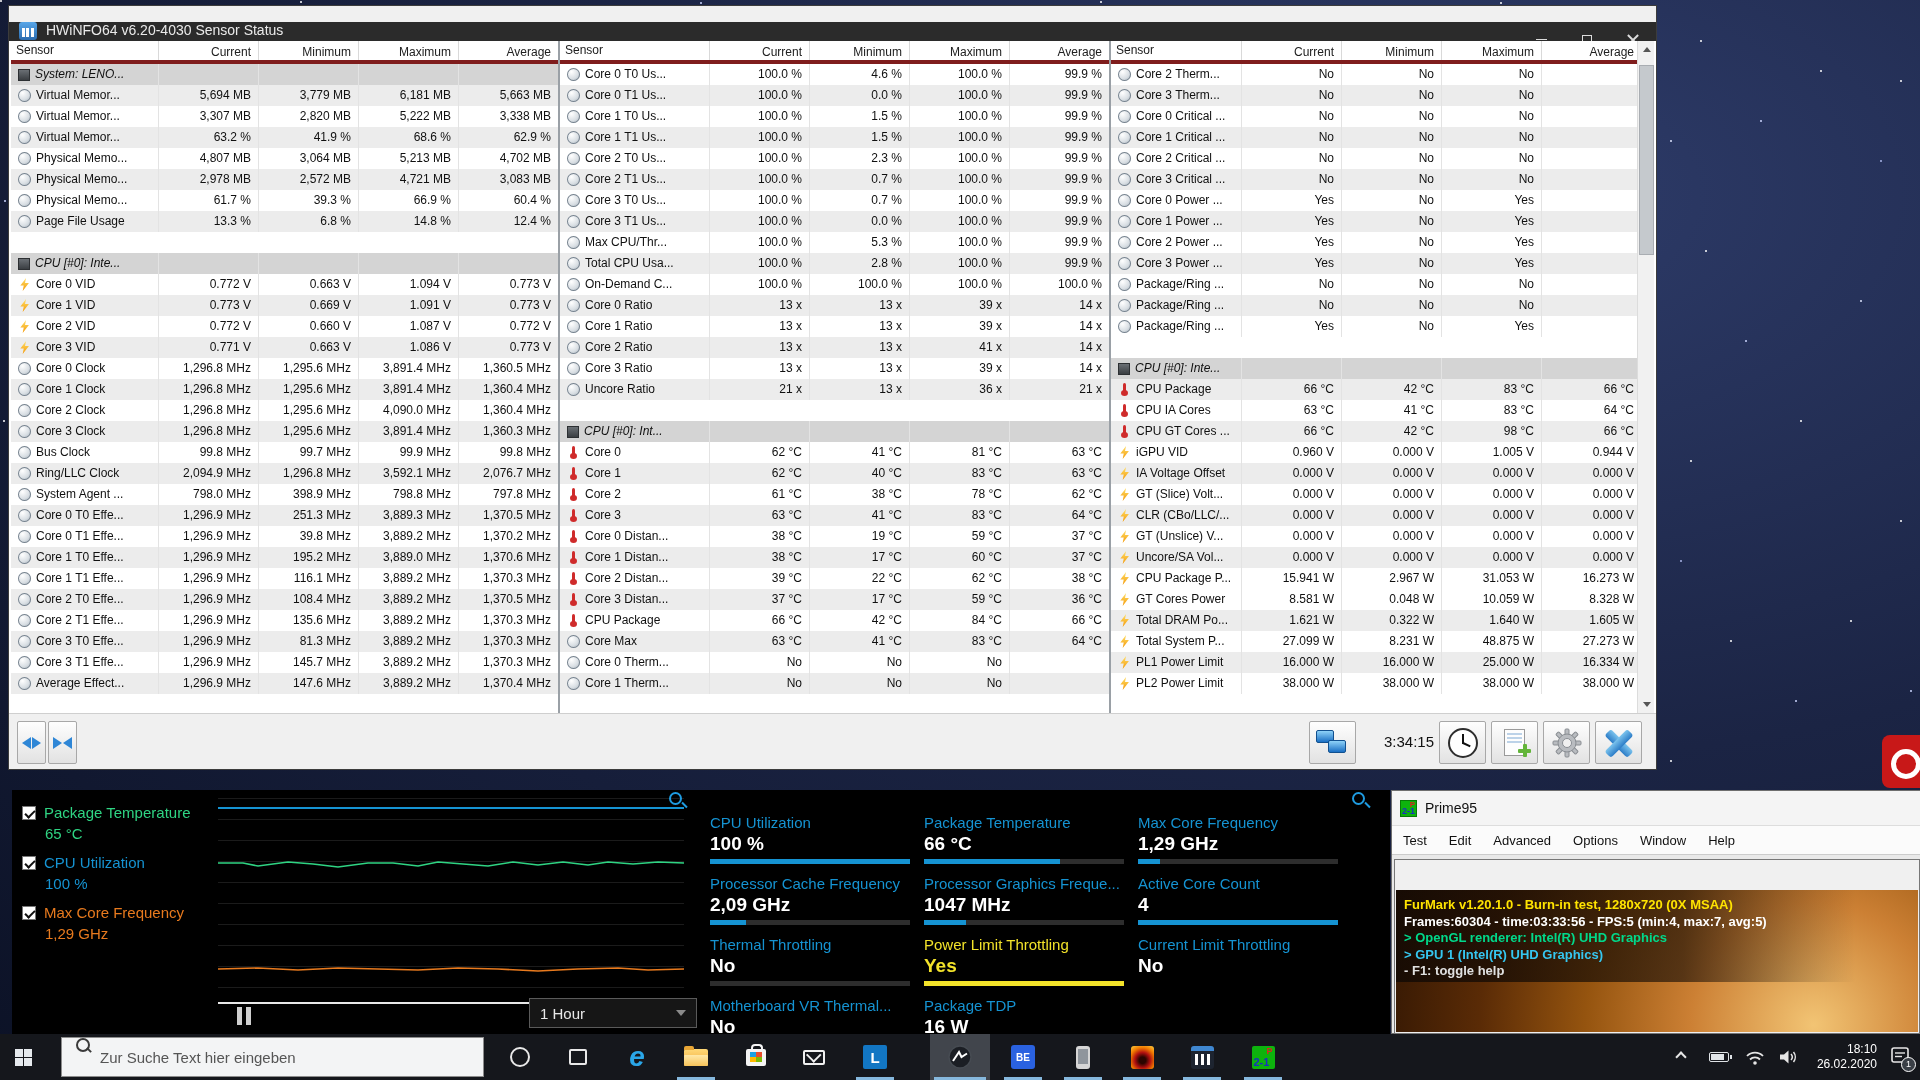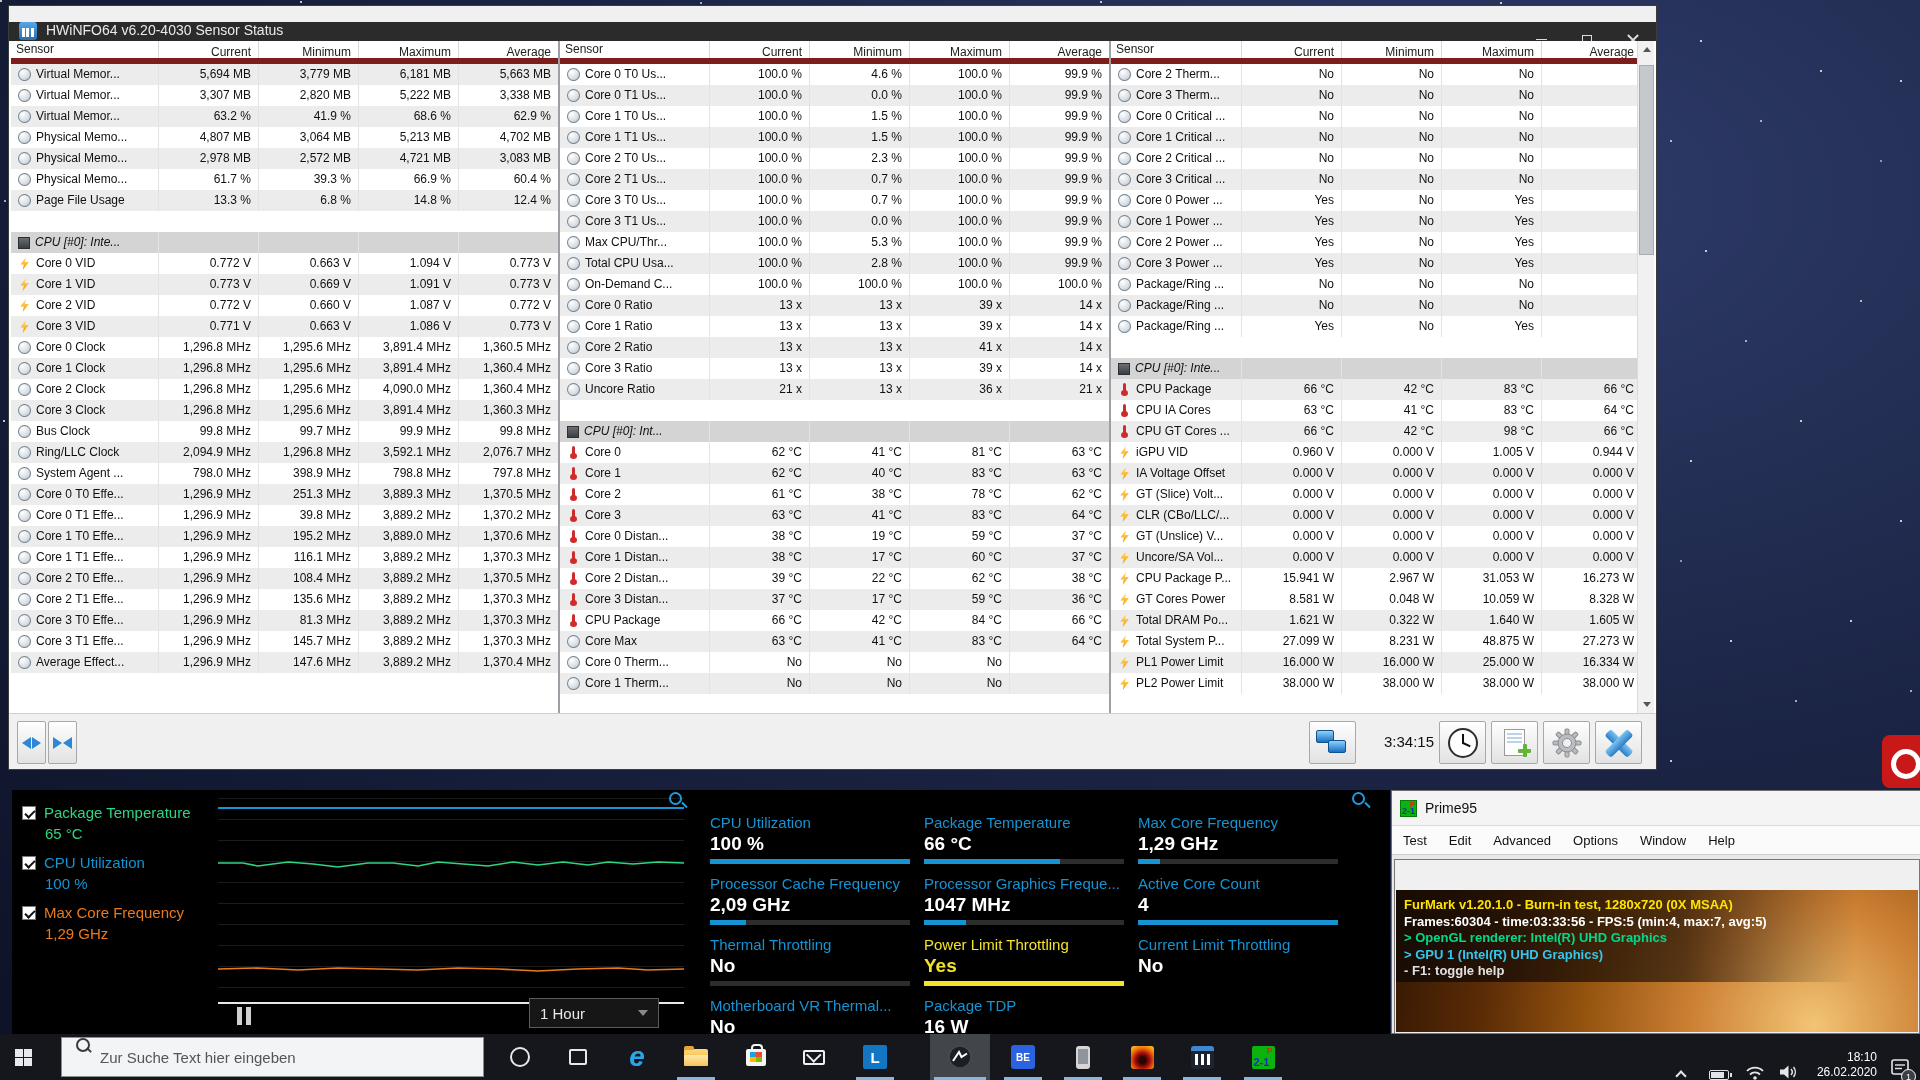--- a/index.html
+++ b/index.html
@@ -26,21 +26,21 @@
   .gl-close{position:relative;width:12px;height:12px}
   .gl-close::before,.gl-close::after{content:"";position:absolute;left:-1px;top:5px;width:14px;height:1.5px;background:#dcdcdc}
   .gl-close::before{transform:rotate(45deg)}.gl-close::after{transform:rotate(-45deg)}
   .sensors{position:absolute;left:0;top:35px;right:0;bottom:56px;background:#fff}
   .pane{position:absolute;top:0;bottom:0;overflow:hidden;background:#fff}
   .paneA{left:2px;width:547px}.paneB{left:551px;width:549px}.paneC{left:1102px;width:530px}
   .vdiv{position:absolute;top:0;bottom:0;width:2px;background:#9aa0a6}
   .trow{display:flex;height:21px;line-height:21px;font-size:12px;color:#101010;white-space:nowrap}
   .trow.alt{background:#ececec}
   .trow.sect{background:#d4d4d4;font-style:italic}
-  .trow.thead{height:23px;line-height:23px;background:#fff;border-bottom:6px solid #7f1d1d;color:#202020}
+  .trow.thead{height:23px;line-height:23px;background:#fff;border-bottom:4px solid #7f1d1d;color:#202020}
   .cell{overflow:hidden}
   .lblc{flex:1;display:flex;align-items:center;padding-left:5px}
   .numc{width:100px;text-align:right;padding-right:7px;border-left:1px solid #e3e3e3}
   .thead .numc{border-left:1px solid #d9d9d9}
   .ic{width:13px;height:13px;margin:0 5px 0 2px;flex:none;position:relative}
   .ic-g{border-radius:50%;background:radial-gradient(circle at 35% 30%,#fff,#d8dee3 55%,#93a0ac);box-shadow:inset 0 0 0 1px #76828e}
   .ic-b{background:linear-gradient(180deg,#ffe06a,#f49a0a);clip-path:polygon(62% 0,18% 58%,44% 58%,36% 100%,84% 38%,54% 38%)}
   .ic-t::before{content:"";position:absolute;left:5px;top:0;width:3px;height:9px;background:#cf2b2b;border-radius:2px}
   .ic-t::after{content:"";position:absolute;left:3px;top:7px;width:7px;height:6px;background:#cf2b2b;border-radius:50%}
   .ic-c{width:12px;height:12px;background:linear-gradient(#6a6f74,#3a3e42);border:1px solid #2c2f32}
@@ -79,21 +79,21 @@
   .leg-lab{font-size:15px}
   .leg-val{font-size:15px;margin:3px 0 0 23px}
   .graph{position:absolute;left:206px;top:8px;width:466px;height:208px;
      background:repeating-linear-gradient(to bottom,#1b1b1b 0 1px,transparent 1px 21px)}
   .graph .axis{position:absolute;left:0;right:0;bottom:2px;height:2px;background:#e8e8e8}
   .mag{position:absolute;width:13px;height:13px;border:2px solid #1e9be0;border-radius:50%}
   .mag::after{content:"";position:absolute;left:10px;top:10px;width:7px;height:2px;background:#1e9be0;transform:rotate(45deg)}
   .pause{position:absolute;left:224px;top:217px;width:18px;height:18px}
   .pause::before,.pause::after{content:"";position:absolute;top:0;width:5px;height:18px;background:#cfcfcf}
   .pause::before{left:1px}.pause::after{left:10px}
-  .ddl{position:absolute;left:517px;top:208px;width:130px;height:30px;background:#161616;border:1px solid #5a5a5a;color:#e8e8e8;font-size:15px;display:flex;align-items:center;padding:0 10px}
+  .ddl{position:absolute;left:517px;top:208px;width:168px;height:30px;background:#161616;border:1px solid #5a5a5a;color:#e8e8e8;font-size:15px;display:flex;align-items:center;padding:0 10px}
   .ddl .car{margin-left:auto;width:0;height:0;border-left:5px solid transparent;border-right:5px solid transparent;border-top:6px solid #8a8a8a}
   .tiles{position:absolute;left:698px;top:24px;display:grid;grid-template-columns:214px 214px 214px;grid-auto-rows:61px}
   .tile .tl{font-size:15px;color:#1593d2;white-space:nowrap}
   .tile .tv{font-size:19px;font-weight:bold;color:#fff;margin-top:2px}
   .tile .tb{width:200px;height:5px;background:#2d2d2d;margin-top:4px}
   .tile .tb i{display:block;height:5px;background:#1593d2}
   .tile.yellow .tl,.tile.yellow .tv{color:#f3e32a}
   .tile.yellow .tb i{background:#f3e32a}
   
   .p95{position:absolute;left:1391px;top:790px;width:540px;height:244px;background:#e9e9e9;border:1px solid #6e6e6e}
@@ -145,21 +145,21 @@
   .phoneic{width:14px;height:23px;background:#d6d6d6;border-radius:3px;position:relative}
   .phoneic::after{content:"";position:absolute;left:2px;top:3px;right:2px;bottom:5px;background:#8f959c}
   .furico2{width:23px;height:23px;border-radius:3px;background:radial-gradient(circle at 50% 62%,#2a0500 0 18%,#b01010 42%,#f07800 68%,#ffd040 100%)}
   .hwic{position:relative;width:23px;height:23px;border-radius:3px;background:#1d2430;overflow:hidden}
   .hwic::before{content:"";position:absolute;left:0;top:0;right:0;height:5px;background:#3f87d0}
   .hwic::after{content:"";position:absolute;left:4px;top:8px;width:15px;height:11px;
      background:linear-gradient(90deg,#fff 0 3px,transparent 3px 6px,#fff 6px 9px,transparent 9px 12px,#fff 12px 15px)}
   .p95ic2{width:23px;height:23px;background:#0db30d;border-radius:2px;position:relative}
   .p95ic2 .p{position:absolute;right:2px;top:0;color:#d22;font-size:9px;font-weight:bold}
   .p95ic2 .n{position:absolute;left:2px;bottom:1px;color:#1a2fc0;font-size:11px;font-weight:bold}
-  .tray{position:absolute;right:0;top:0;height:46px;display:flex;align-items:flex-end}
+  .tray{position:absolute;right:0;top:0;height:46px;display:flex;align-items:center}
   .chev{width:8px;height:8px;border-top:2px solid #e6e6e6;border-right:2px solid #e6e6e6;transform:rotate(-45deg);margin-right:24px}
   .batt{position:relative;width:20px;height:10px;border:1px solid #dfe3e6;border-radius:2px;margin-right:16px}
   .batt::before{content:"";position:absolute;left:1px;top:1px;bottom:1px;width:70%;background:#dfe3e6}
   .batt::after{content:"";position:absolute;right:-4px;top:2px;width:2px;height:4px;background:#dfe3e6}
   .trysvg{margin-right:14px}
   .clk{color:#fff;font-size:12px;text-align:right;line-height:15px;margin:0 14px 0 4px}
   .notif{position:relative;margin-right:10px}
   .badge{position:absolute;right:-6px;bottom:-4px;width:15px;height:15px;border-radius:50%;background:#3a3f46;border:1px solid #fff;color:#fff;font-size:9px;display:flex;align-items:center;justify-content:center}
 </style>
 </head>
@@ -185,20 +185,30 @@
       </span>
     </div>
     <div class="sensors">
       <div class="pane paneA" id="pane0">
           <div class="trow thead">
             <span class="cell lblc">Sensor</span>
             <span class="cell numc">Current</span>
             <span class="cell numc">Minimum</span>
             <span class="cell numc">Maximum</span>
             <span class="cell numc">Average</span>
+          </div>
+          <div class="trow sect">
+            <span class="cell lblc">
+              <i class="ic ic-c"></i>
+              <span>System: LENO...</span>
+            </span>
+            <span class="cell numc"></span>
+            <span class="cell numc"></span>
+            <span class="cell numc"></span>
+            <span class="cell numc"></span>
           </div>
           <div class="trow alt">
             <span class="cell lblc">
               <i class="ic ic-g"></i>
               <span>Virtual Memor...</span>
             </span>
             <span class="cell numc">5,694 MB</span>
             <span class="cell numc">3,779 MB</span>
             <span class="cell numc">6,181 MB</span>
             <span class="cell numc">5,663 MB</span>

